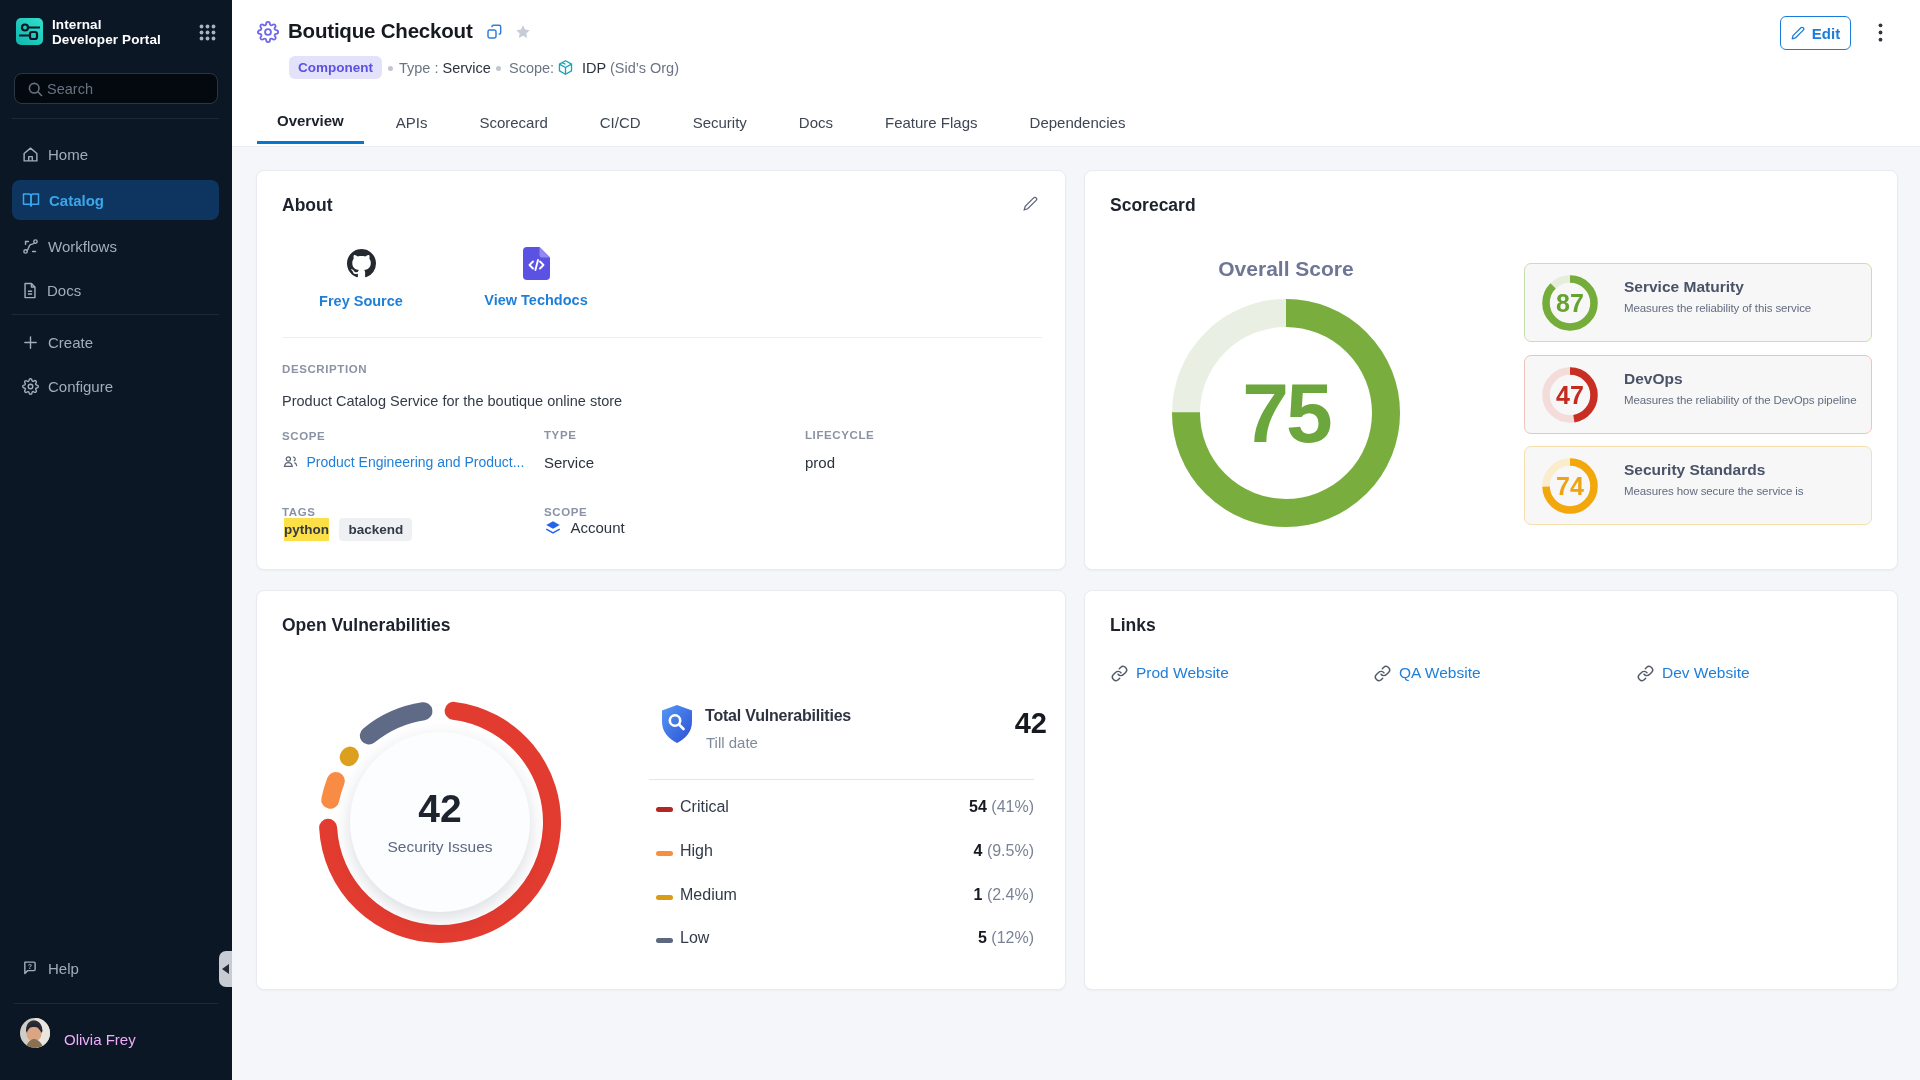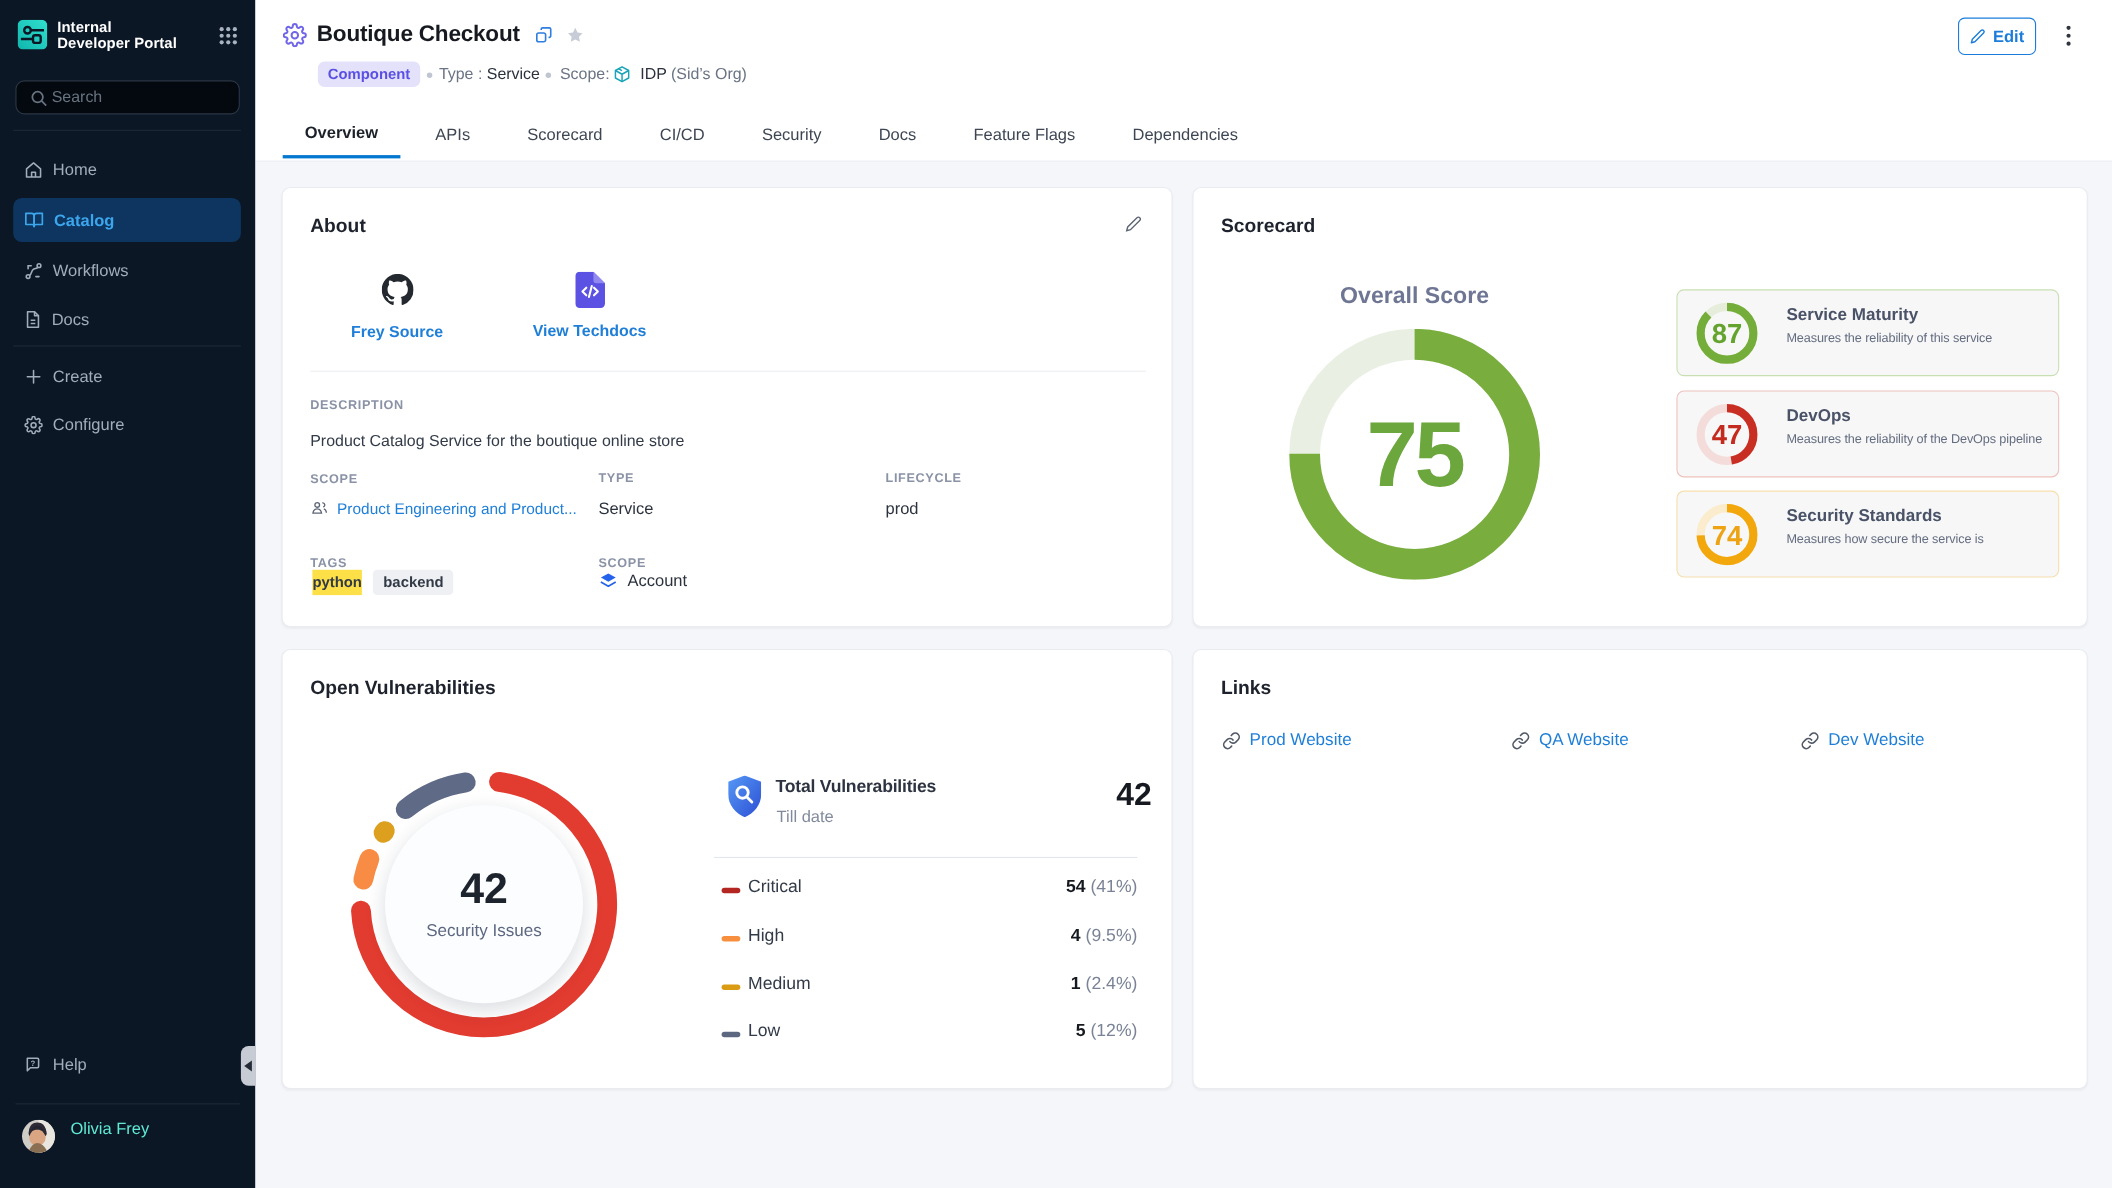--- a/index.html
+++ b/index.html
@@ -11,21 +11,21 @@
 #logo { position:absolute; left:16px; top:18px; }
 #brand { position:absolute; left:52px; top:17px; color:#fff; font-size:13.5px; font-weight:bold; line-height:15px; letter-spacing:.1px; }
 #gridicon { position:absolute; left:199px; top:24px; }
 #searchbox { position:absolute; left:14px; top:73px; width:204px; height:31px; background:#04080f; border:1px solid #2b3644; border-radius:8px; }
 #searchbox span { position:absolute; left:32px; top:7px; color:#67737f; font-size:14.5px; }
 .sdiv { position:absolute; left:12px; width:207px; height:1px; background:#1e2836; }
 .nav { position:absolute; left:12px; width:207px; height:40px; display:flex; align-items:center; color:#a2adbb; font-size:15px; }
 .nav svg { margin-left:10px; }
 .nav .lbl { margin-left:9px; }
 .nav.active { background:#0e3560; border-radius:8px; color:#3ba6ec; font-weight:bold; }
-#olivia { position:absolute; left:20px; top:1018px; width:200px; display:flex; align-items:flex-start; color:#5eead4; font-size:15px; }
+#olivia { position:absolute; left:20px; top:1018px; width:200px; display:flex; align-items:flex-end; color:#f0abfc; font-size:15px; }
 #collapse { position:absolute; left:219px; top:951px; width:13px; height:36px; background:#c6cbd4; border-radius:7px 0 0 7px; z-index:6; }
 #collapse:after { content:""; position:absolute; left:3px; top:13px; border-right:7px solid #252b36; border-top:5px solid transparent; border-bottom:5px solid transparent; }
 
 #header { position:absolute; left:232px; top:0; width:1688px; height:147px; background:#fff;text-align:right; }
 #ptitle { position:absolute; left:56px; top:19px; font-size:20.5px; font-weight:bold; color:#16191f; letter-spacing:-.2px; }
 #badge { position:absolute; left:57px; top:56px; height:23px; background:#e4e1fb; border-radius:6px; color:#5a50e3; font-size:13.5px; font-weight:bold; padding:4px 9px; }
 .meta { position:absolute; top:60px; font-size:14.5px; color:#6b7484; }
 .meta b { color:#2b323e; font-weight:normal; }
 .mdot { position:absolute; top:66px; width:5px; height:5px; border-radius:50%; background:#c0c6d1; }
 

